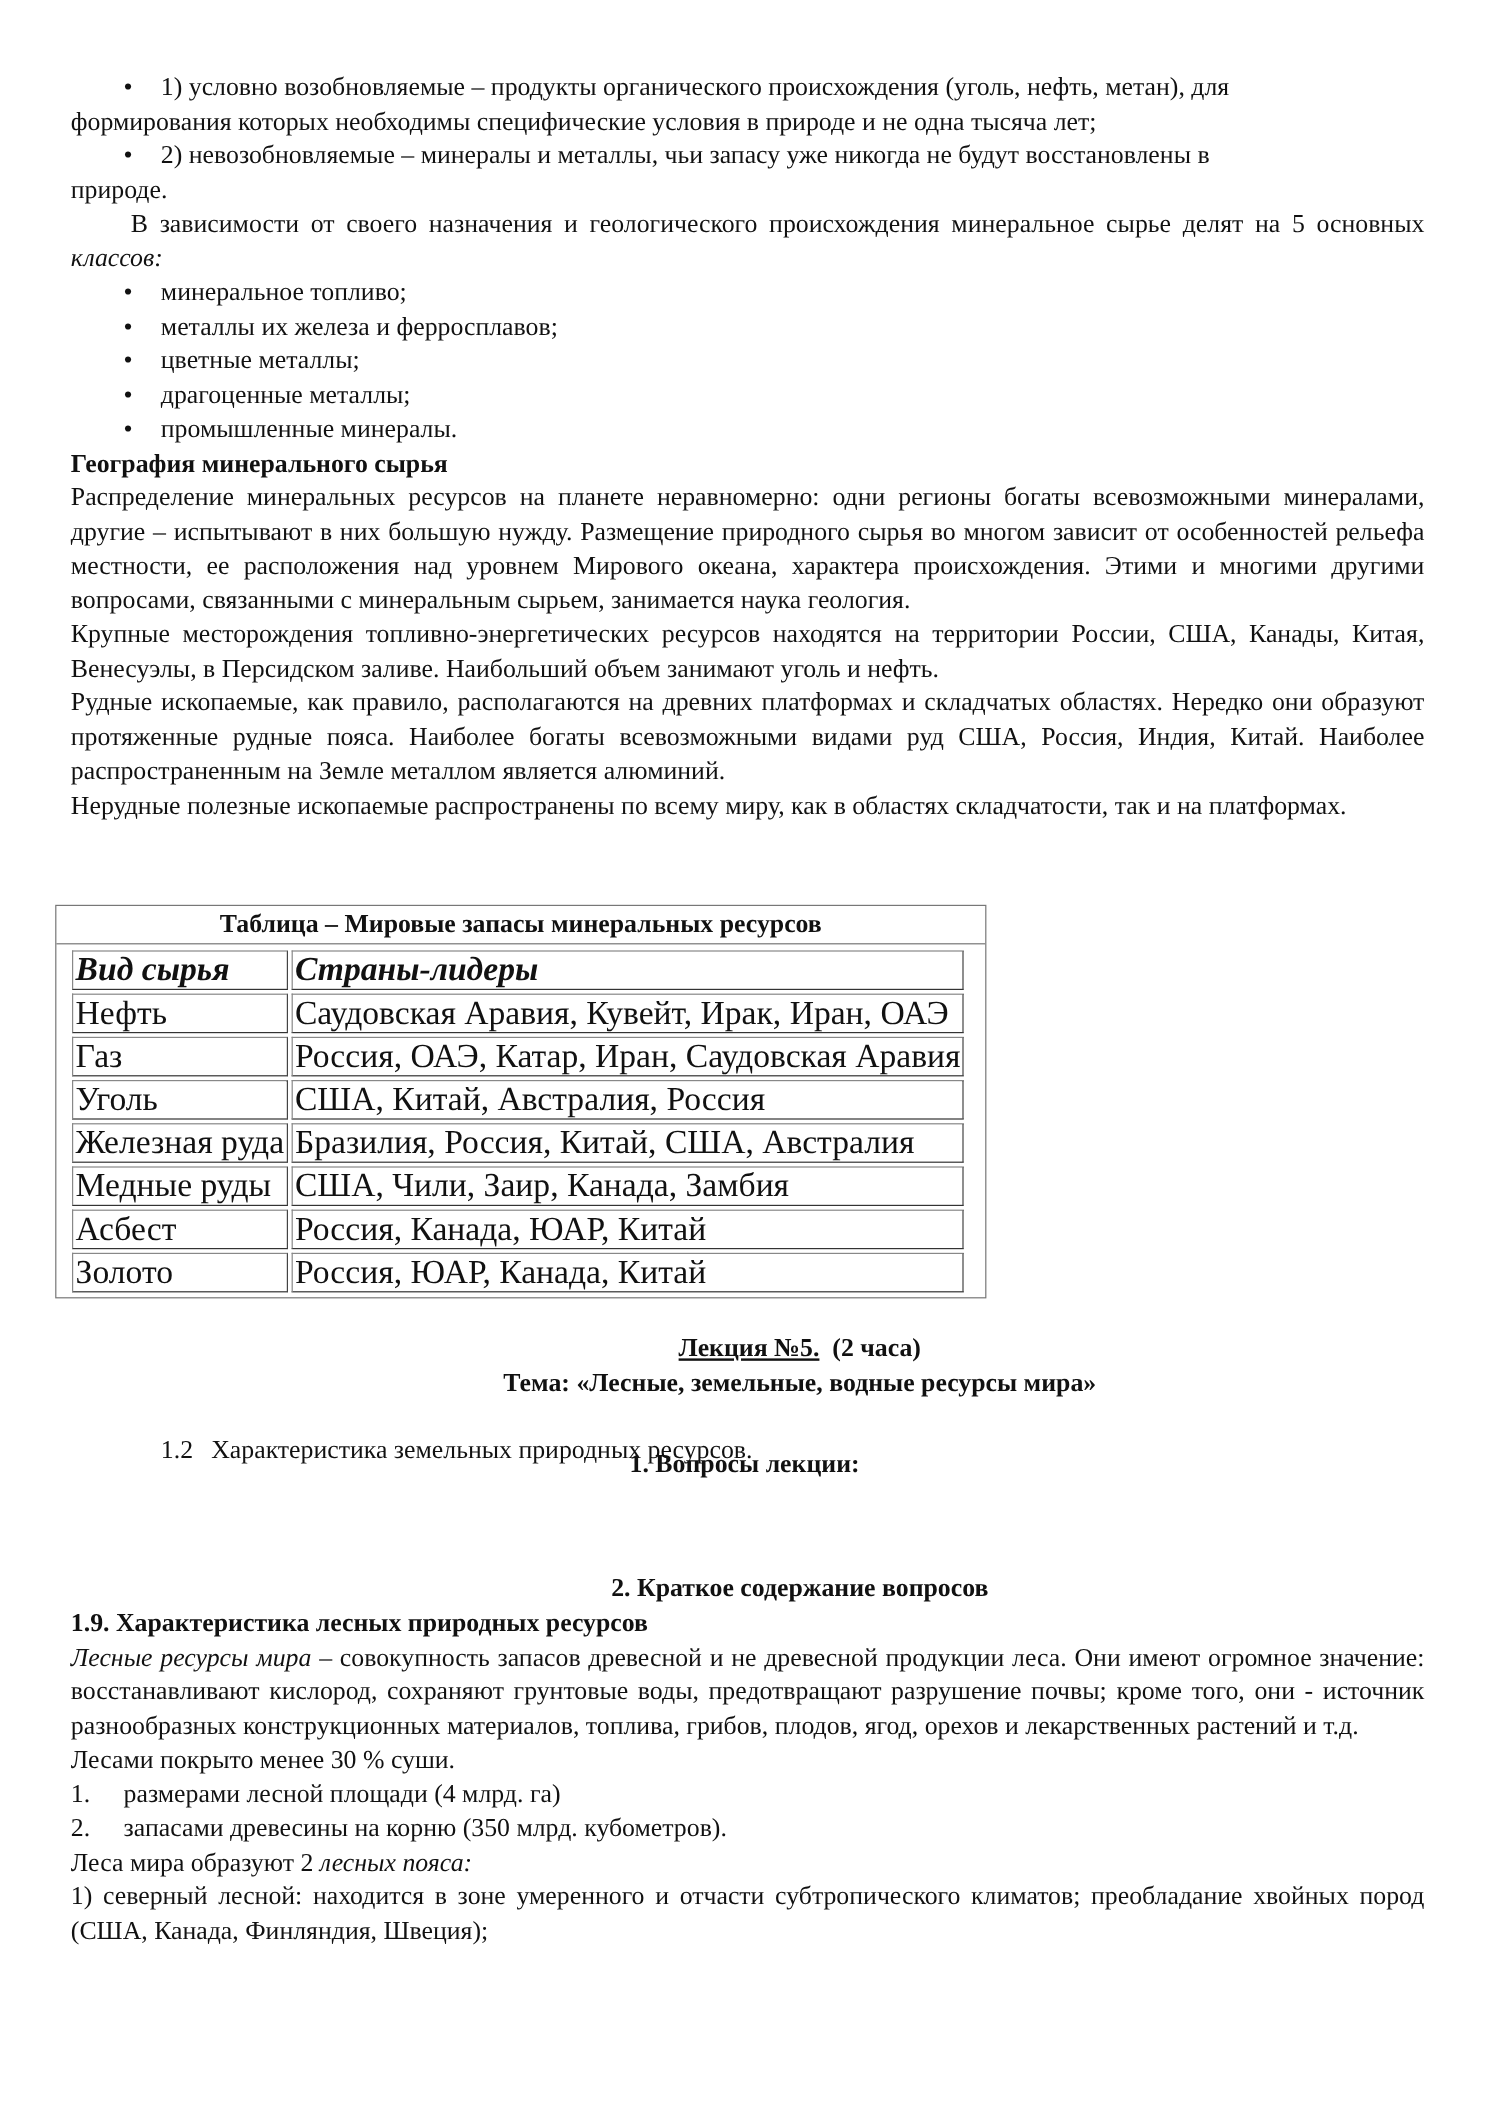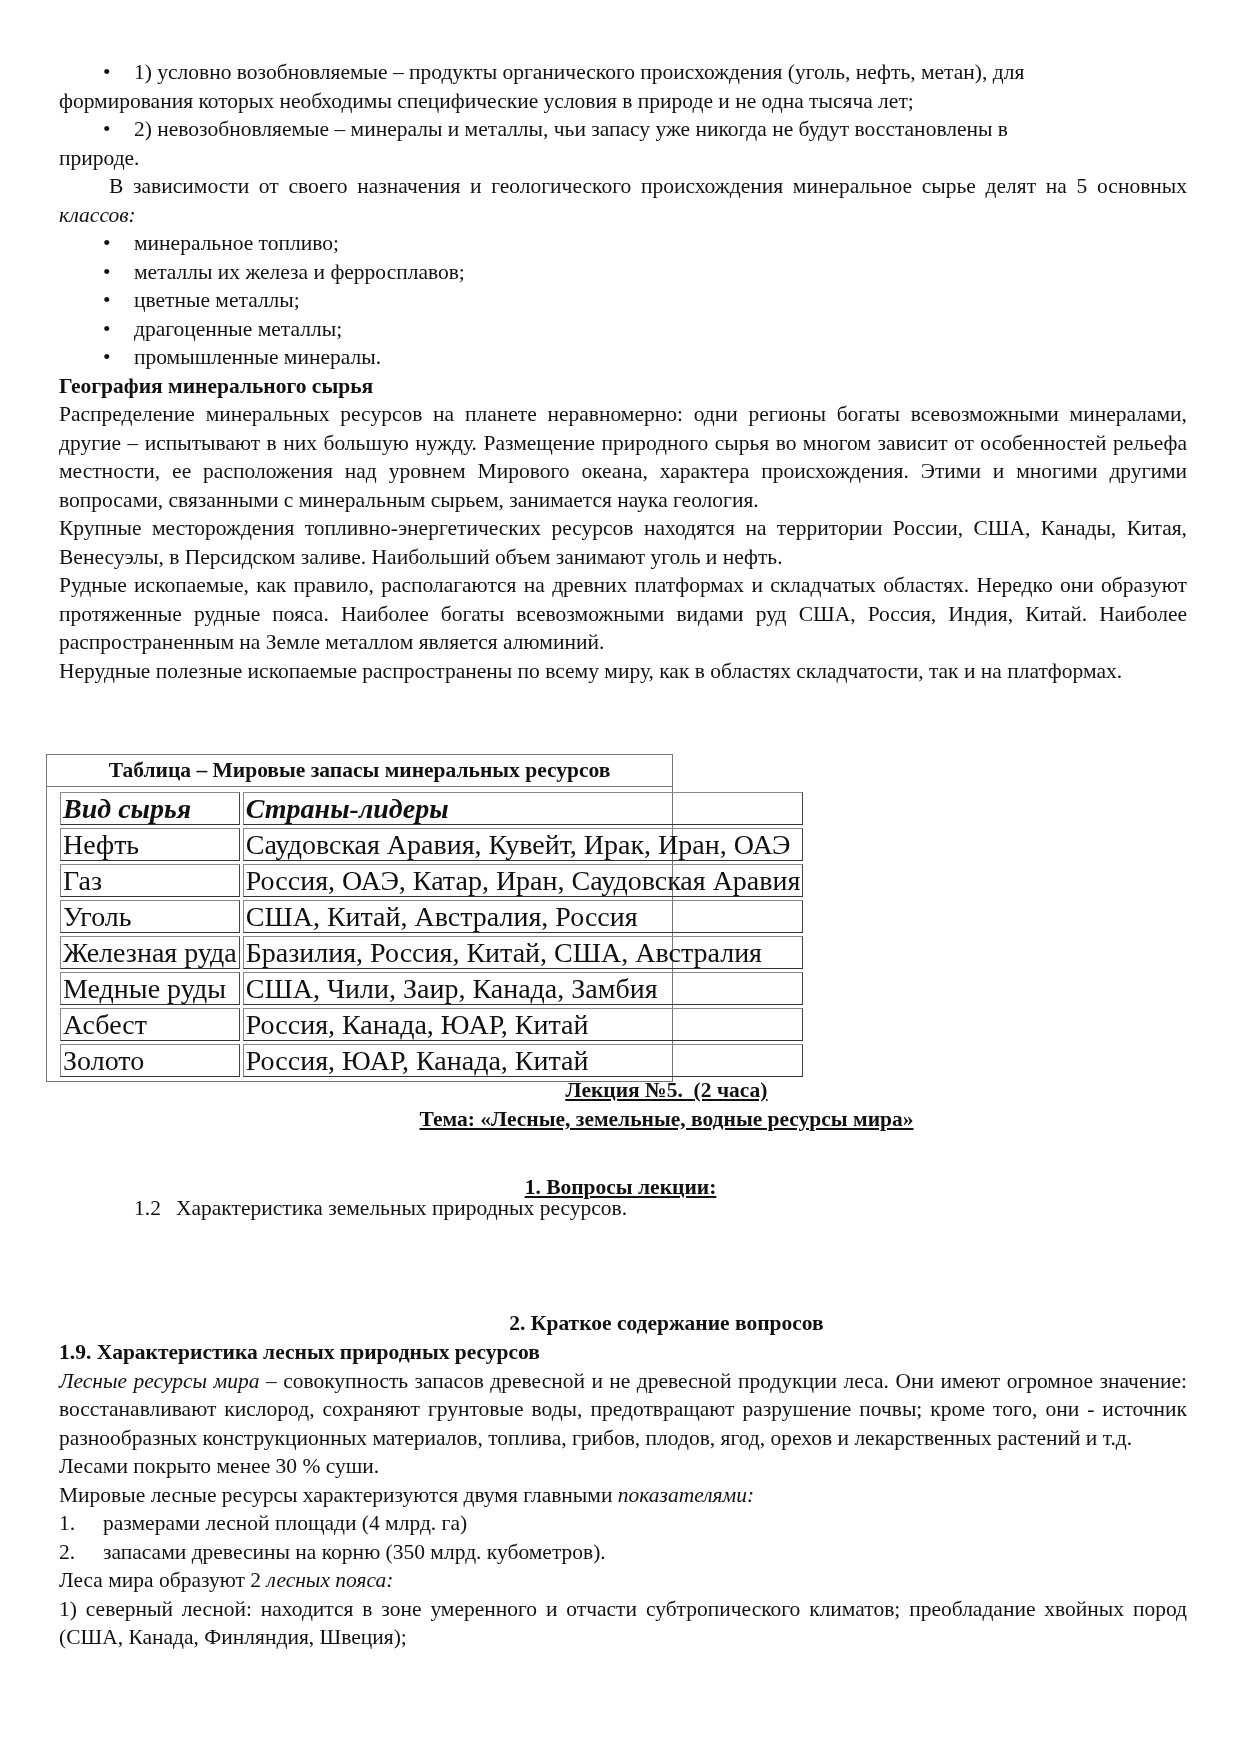--- a/index.html
+++ b/index.html
@@ -37,21 +37,21 @@
   }
   .bullet-item.wrap .bullet { text-indent: 0; }
   .bold { font-weight: bold; }
   .italic { font-style: italic; }
 
   
   .outer-table {
     position: absolute;
     left: 46px;
     top: 754px;
-    width: 627px;
+    width: 776px;
     height: 328px;
     border: 1.5px solid #777;
     box-sizing: border-box;
     background: #fff;
   }
   .outer-caption {
     height: 31px;
     border-bottom: 1.5px solid #777;
     text-align: center;
     font-weight: bold;
@@ -163,38 +163,37 @@
         <td class="c2">Россия, Канада, ЮАР, Китай</td>
       </tr>
       <tr>
         <td class="c1">Золото</td>
         <td class="c2">Россия, ЮАР, Канада, Китай</td>
       </tr>
     </tbody>
   </table>
 </div>
 
-<div class="lecture-block" style="top:1076px;text-decoration:underline;">
+<div class="lecture-block" style="top:1109px;">
   <div class="line center bold" style="padding-left:92px;">
     <span class="underline">Лекция №5.</span>&nbsp; <span>(2 часа)</span>
   </div>
   <div class="line center bold" style="padding-left:92px;">Тема: «Лесные, земельные, водные ресурсы мира»</div>
   <div class="line center bold" style="margin-top:40px;">1. Вопросы лекции:</div>
 </div>
 
 <div class="page" style="top:1194px;">
   <div class="line q-item"><span class="qnum">1.2</span><span>Характеристика земельных природных ресурсов.</span></div>
 </div>
 
 <div class="lecture-block" style="top:1309px;">
   <div class="line center bold" style="padding-left:92px;">2. Краткое содержание вопросов</div>
 </div>
 
 <div class="page" style="top:1338px;">
   <div class="line bold">1.9. Характеристика лесных природных ресурсов</div>
   <p class="line justify"><span class="italic">Лесные ресурсы мира</span><span> – совокупность запасов древесной и не древесной продукции леса. Они имеют огромное значение: восстанавливают кислород, сохраняют грунтовые воды, предотвращают разрушение почвы; кроме того, они - источник разнообразных конструкционных материалов, топлива, грибов, плодов, ягод, орехов и лекарственных растений и т.д.</span></p>
   <p class="line">Лесами покрыто менее 30 % суши.</p>
-  <p class="line"><span>Мировые лесные ресурсы характеризуются двумя главными </span><span class="italic">показателями:</span></p>
   <div class="line numbered"><span class="num">1.</span><span>размерами лесной площади (4 млрд. га)</span></div>
   <div class="line numbered"><span class="num">2.</span><span>запасами древесины на корню (350 млрд. кубометров).</span></div>
   <p class="line"><span>Леса мира образуют 2 </span><span class="italic">лесных пояса:</span></p>
   <p class="line justify">1) северный лесной: находится в зоне умеренного и отчасти субтропического климатов; преобладание хвойных пород (США, Канада, Финляндия, Швеция);</p>
 </div>
 
 </body></html>

